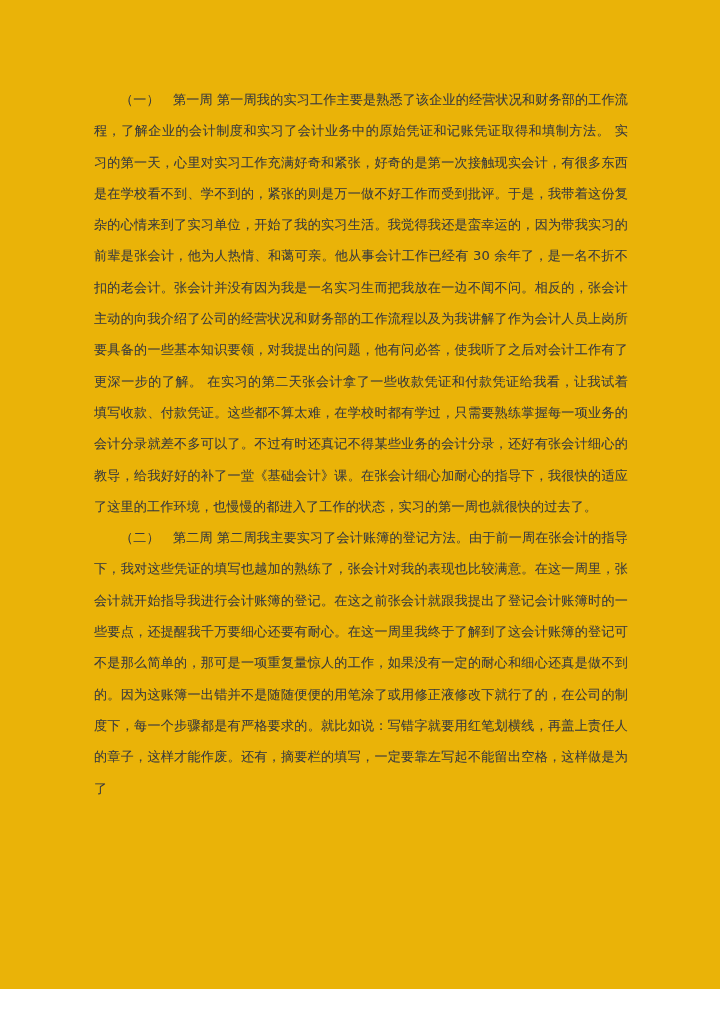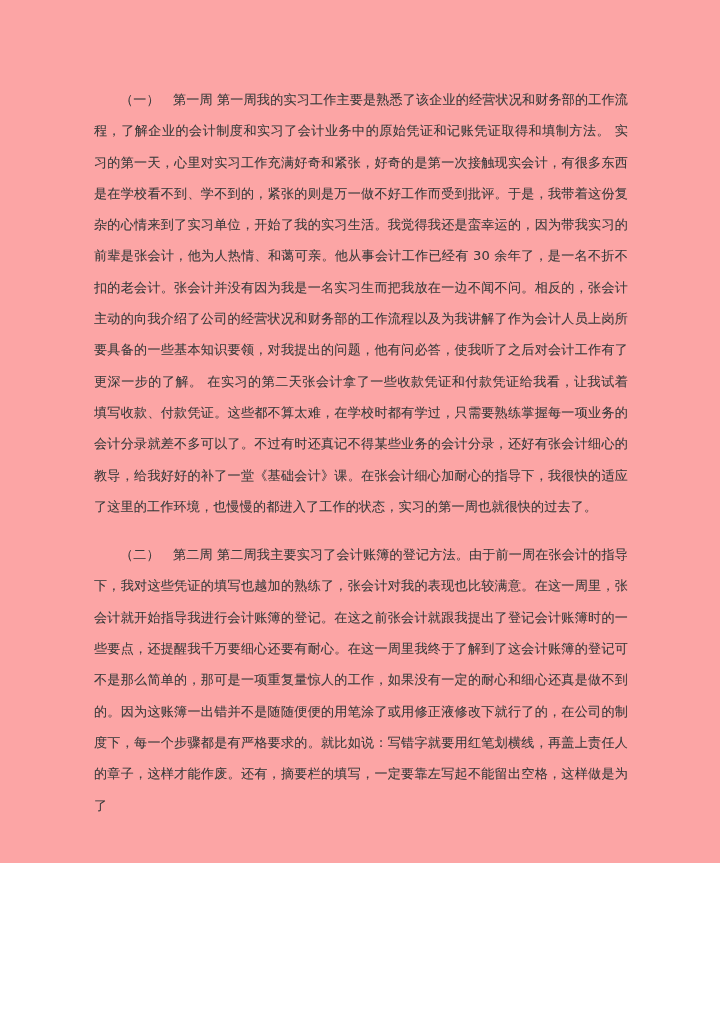--- a/index.html
+++ b/index.html
@@ -10,22 +10,22 @@
   }
   body {
     width: 720px;
     height: 1017px;
     overflow: hidden;
     font-family: "DejaVu Sans", "Liberation Sans", sans-serif;
   }
   .page {
     position: relative;
     width: 720px;
-    height: 863px;
-    background: #fca5a5;
+    height: 989px;
+    background: #eab308;
     box-sizing: border-box;
   }
   .page-body {
     position: absolute;
     left: 94px;
     top: 84px;
     width: 534px;
   }
   .para {
     margin: 0 0 0 0;
@@ -33,21 +33,21 @@
     font-size: 13.1px;
     line-height: 31.3px;
     color: #3b3b3b;
     text-align: justify;
     text-justify: inter-character;
     text-indent: 26px;
     letter-spacing: 0.15px;
     -webkit-font-smoothing: antialiased;
   }
   .para + .para {
-    margin-top: 17px;
+    margin-top: 0px;
   }
   
   .para {
     text-shadow: 0 0 0.45px rgba(90,90,90,0.35);
   }
 </style>
 </head>
 <body>
 
 <div class="page">

